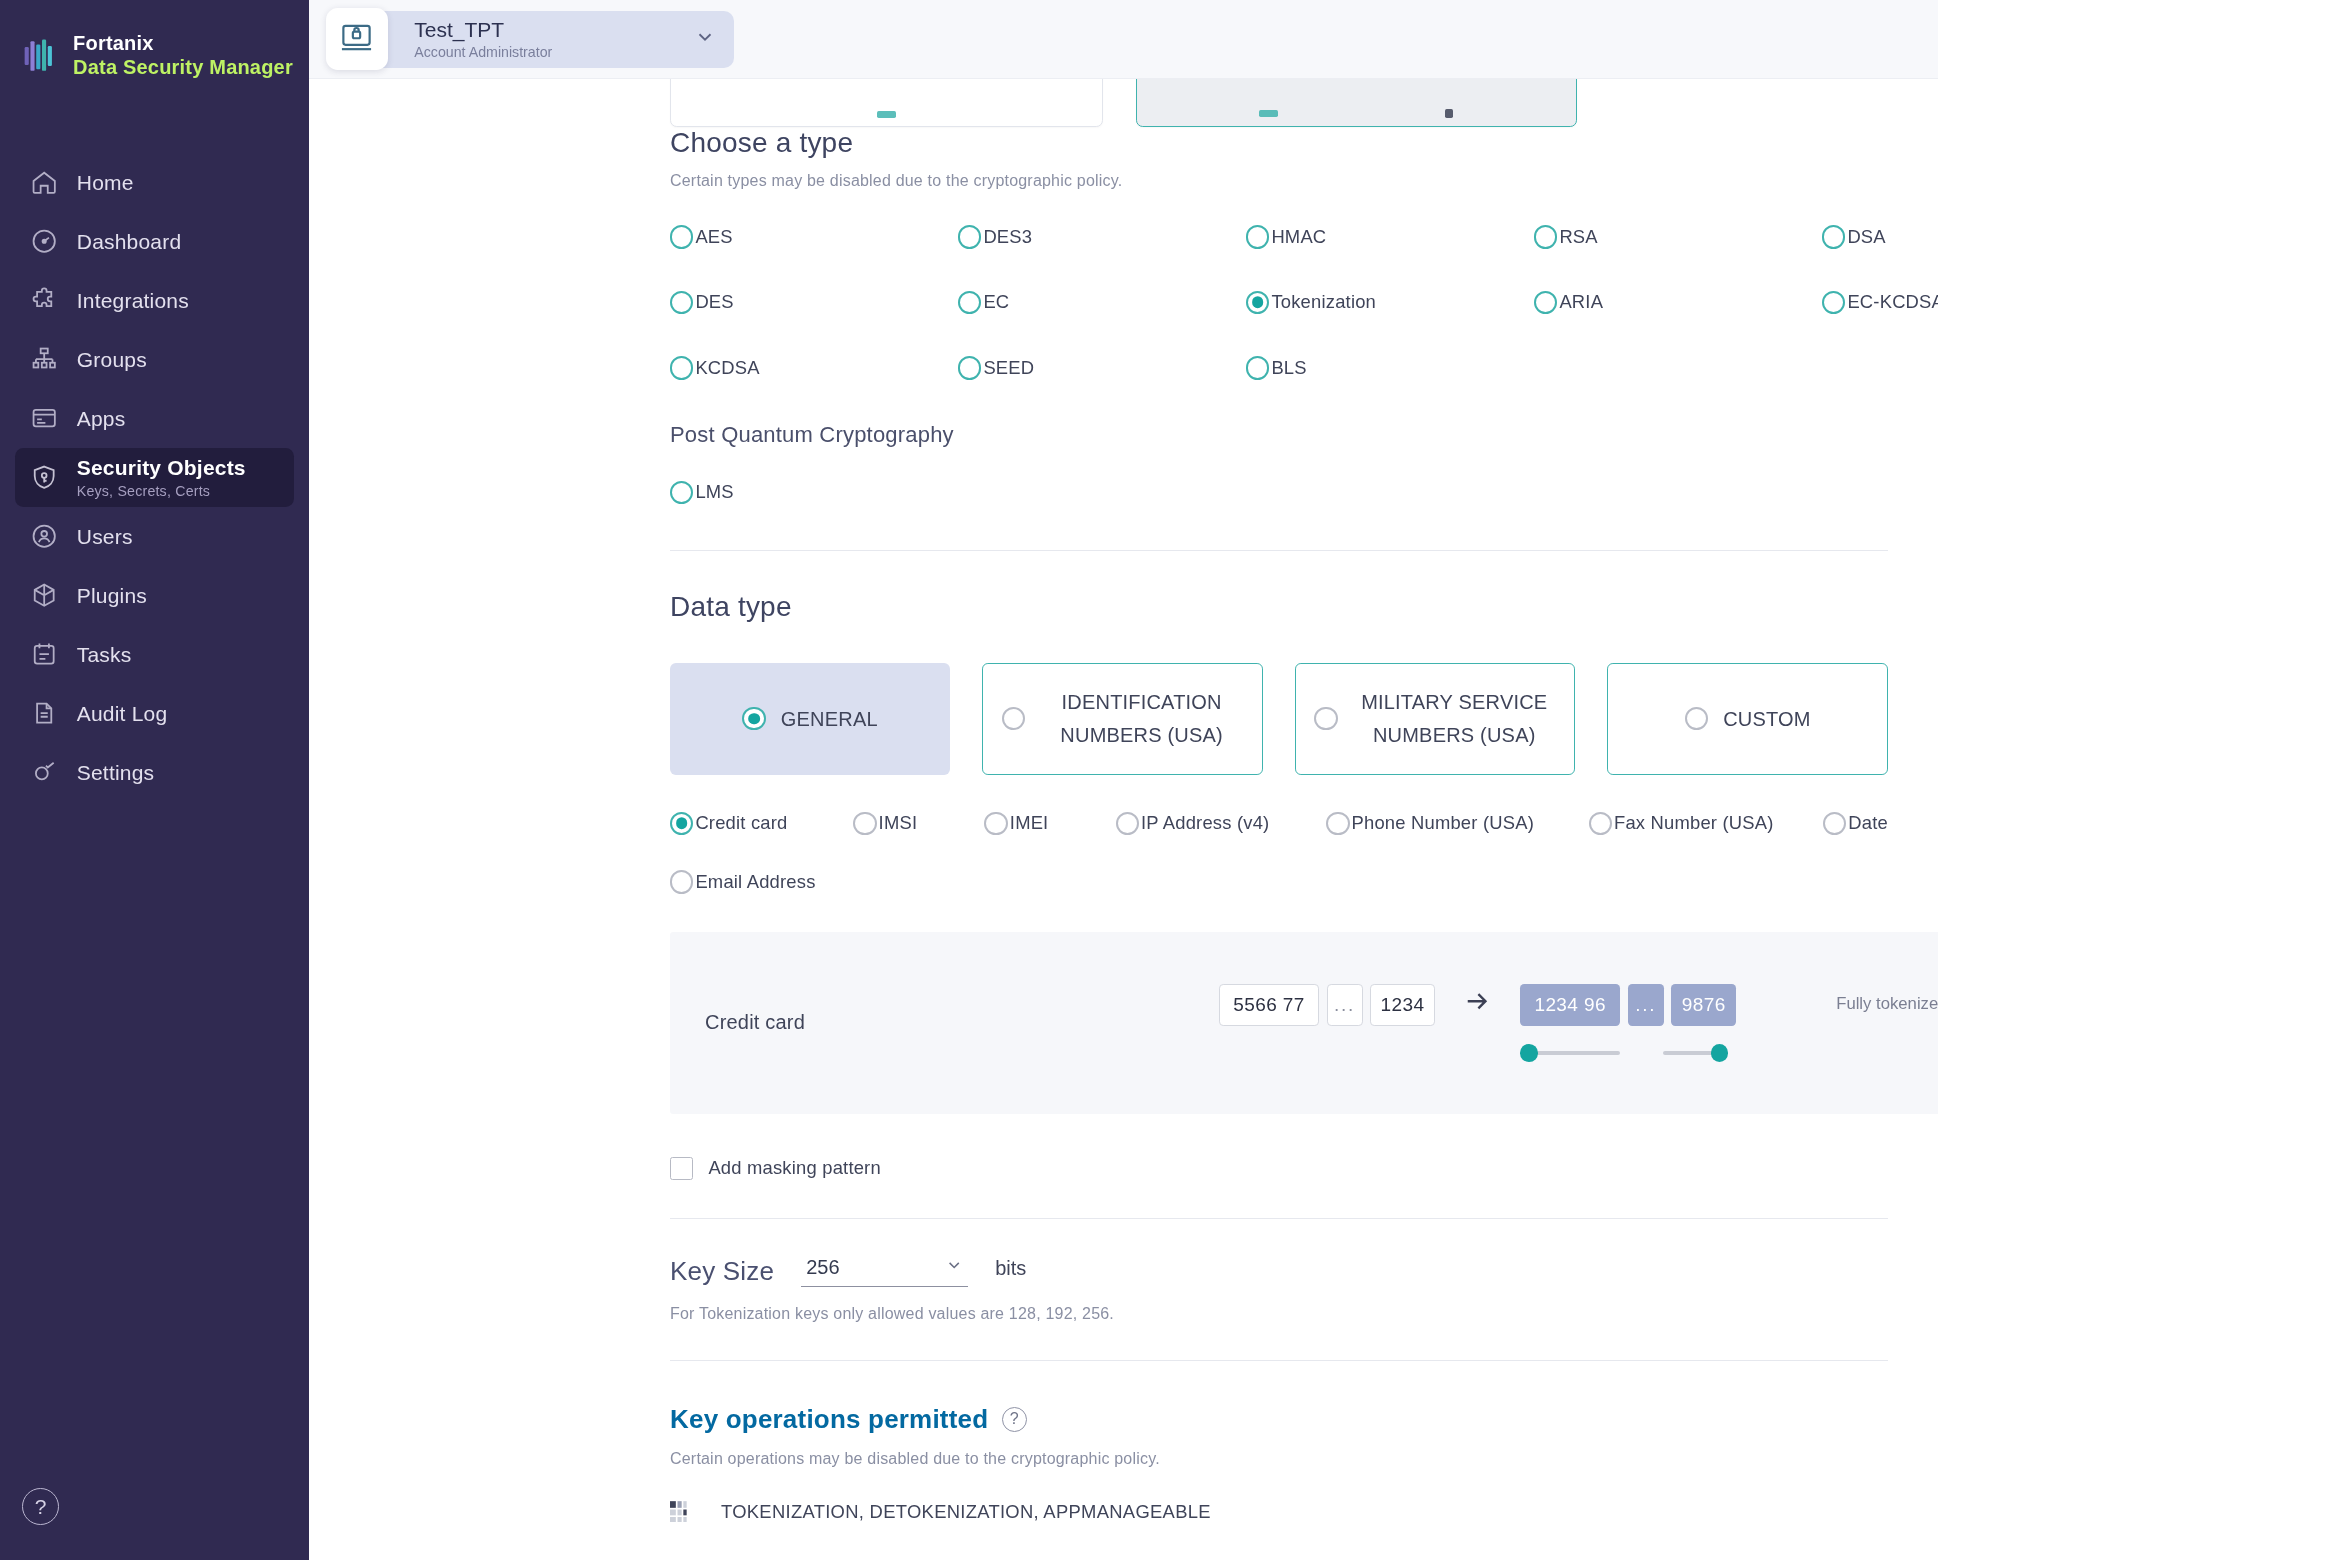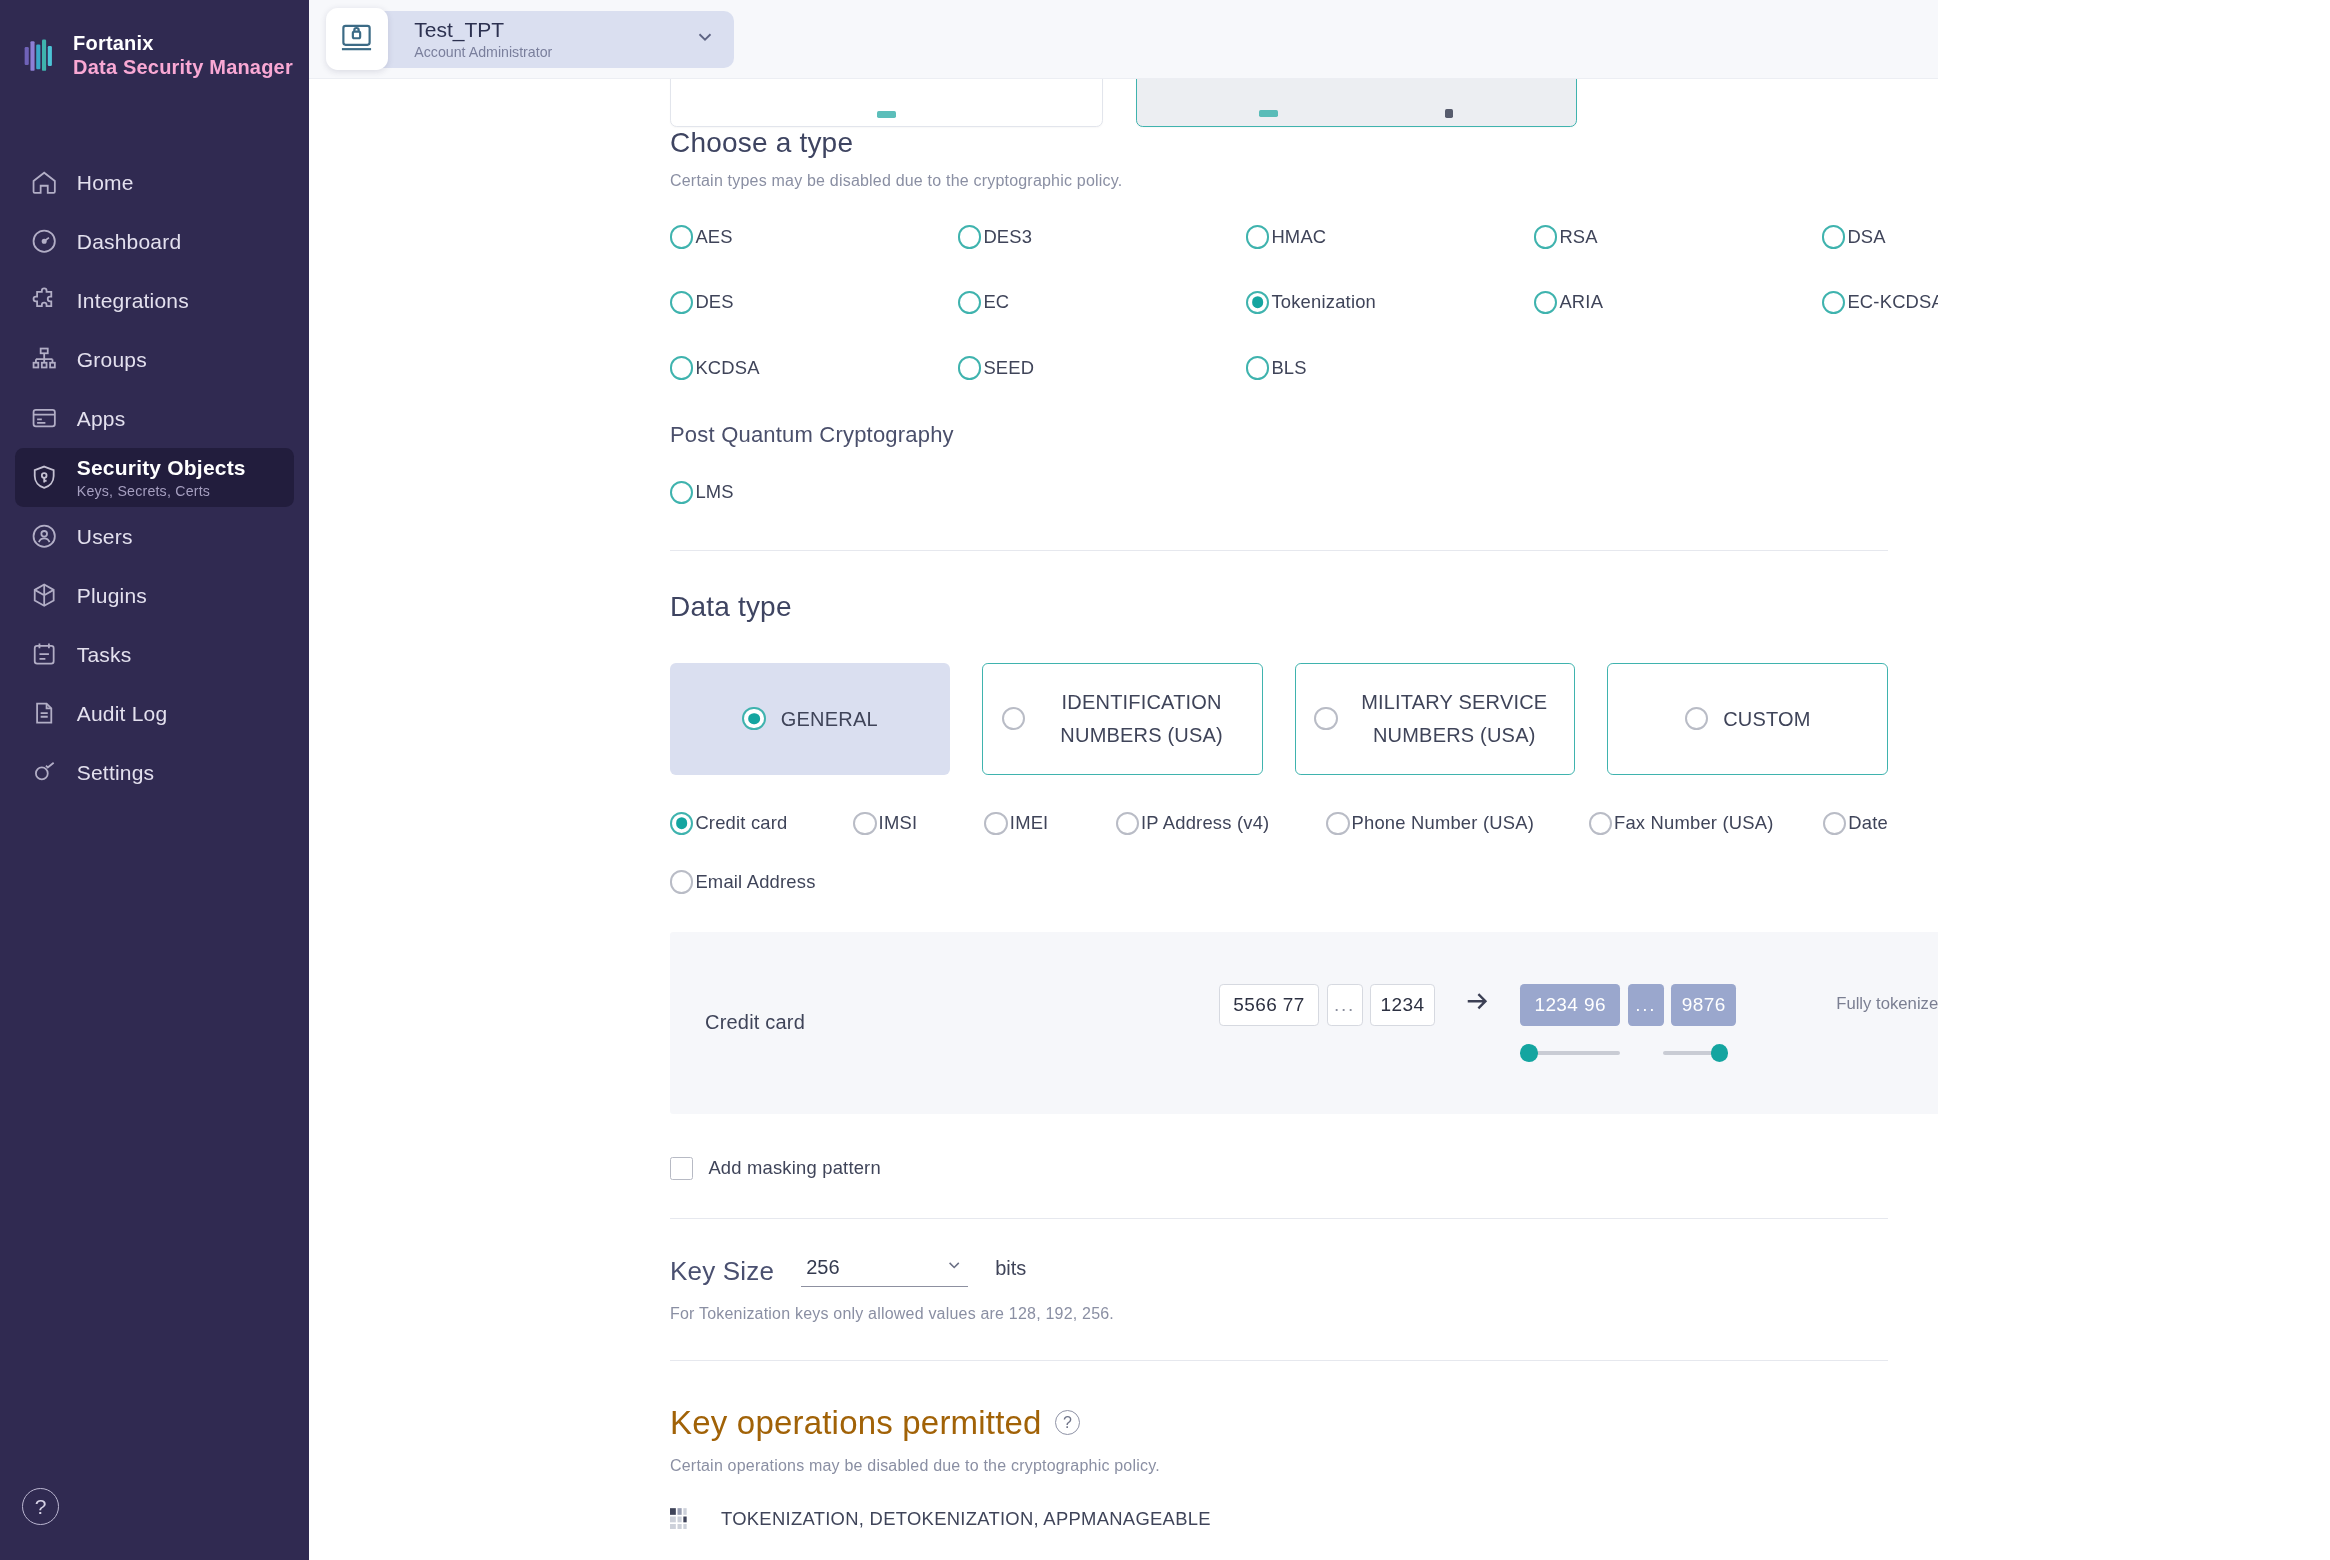--- a/index.html
+++ b/index.html
@@ -15,21 +15,21 @@
   .sidebar {
     width: 309px; min-width: 309px; height: 1560px;
     background: #302a51;
     position: relative;
     color: #ffffff;
   }
   .brand { display: flex; align-items: center; gap: 11.7px; padding: 32px 0 0 23.4px; }
   .brand-logo { width: 38px; height: 38px; flex: 0 0 38px; }
   .brand-text { line-height: 1.18; }
   .brand-name { font-size: 20px; font-weight: bold; letter-spacing: 0.2px; color: #ffffff; }
-  .brand-sub  { font-size: 20px; font-weight: bold; letter-spacing: 0.2px; color: #f9a8d4; }
+  .brand-sub  { font-size: 20px; font-weight: bold; letter-spacing: 0.2px; color: #bef264; }
 
   .nav { margin-top: 74px; padding: 0 15px; }
   .nav-item {
     display: flex; align-items: center; gap: 18.4px;
     height: 59px; padding: 0 15px;
     border-radius: 8.4px;
     color: #d7d3e6;
     font-size: 21px;
   }
   .nav-item.active { background: #221d3d; }
@@ -197,21 +197,21 @@
     display:flex; align-items: center; justify-content: space-between;
     padding: 0 5px 6.7px 5px; cursor: pointer;
   }
   .ks-value { font-size: 20px; color: #343a4f; }
   .ks-chev { font-size: 16px; color: #6a6f85; }
   .ks-bits { font-size: 20px; color: #3f4459; padding-bottom: 6.7px; }
   .ks-hint { font-size: 16px; color: #8a8fa3; margin-top: 18.4px; letter-spacing:0.2px; }
 
   
   .kop-title-row { display:flex; align-items:center; gap: 13.4px; margin-top: 43px; }
-  .kop-title { font-size: 33px; color: #a16207; font-weight: 400; letter-spacing:0.2px; }
+  .kop-title { font-size: 26px; color: #0369a1; font-weight: 700; letter-spacing:0.2px; }
   .qmark {
     width: 25px; height: 25px; border-radius: 50%; border: 1.7px solid #8f93a6;
     display:flex; align-items:center; justify-content:center;
     font-size: 16px; color: #6f7488; cursor: pointer;
   }
   .kop-hint { font-size: 16px; color: #8a8fa3; margin-top: 15px; letter-spacing:0.2px; }
   .kop-line { display:flex; align-items:center; gap: 26px; margin-top: 33px; }
   .kop-glyph { width: 25px; height: 22px; flex: 0 0 25px; }
   .kop-text { font-size: 18.4px; color: #3f4459; letter-spacing: 0.3px; }
 </style>

